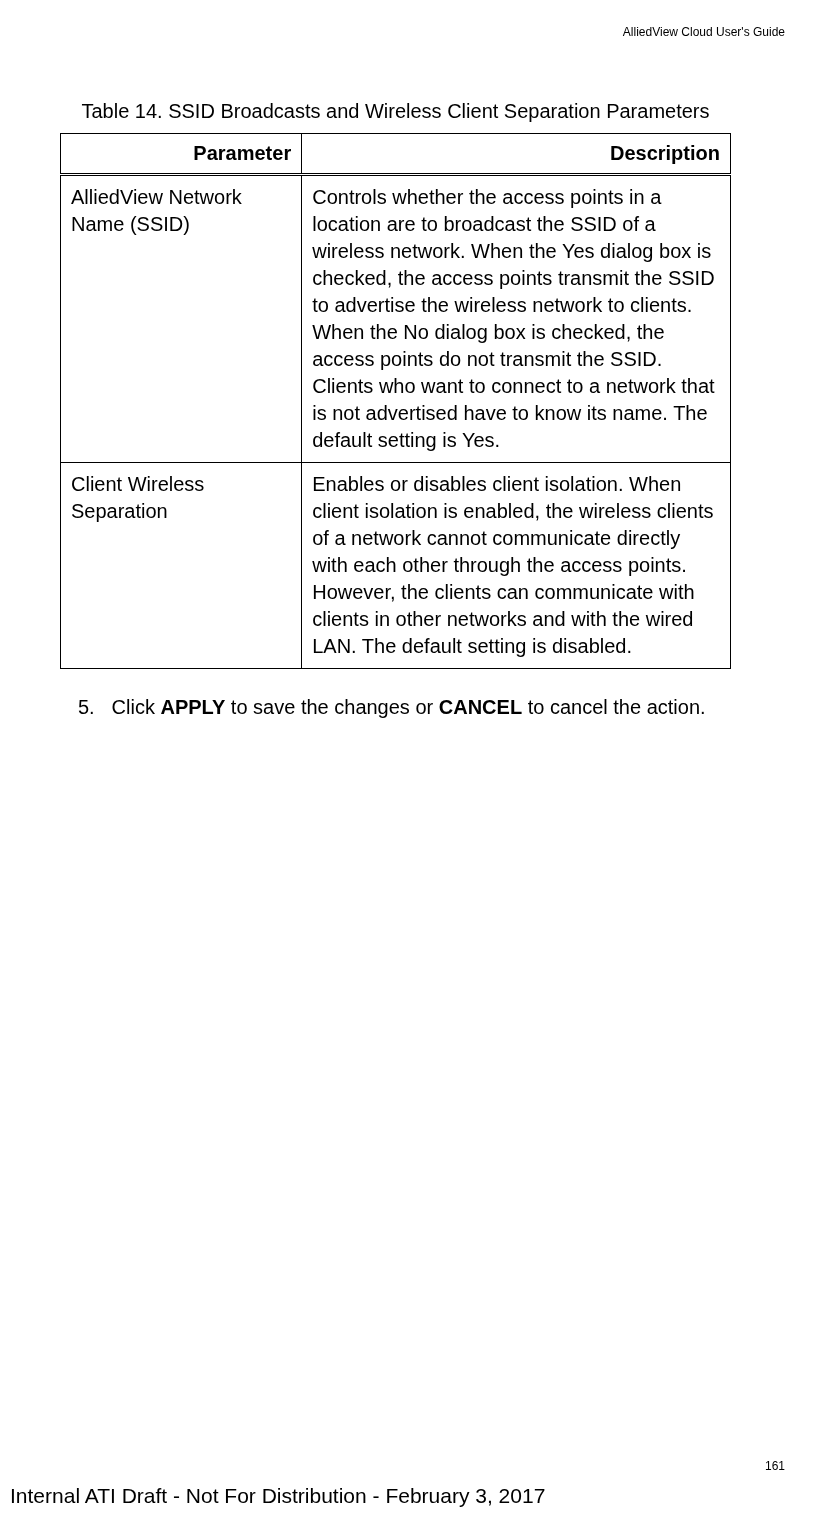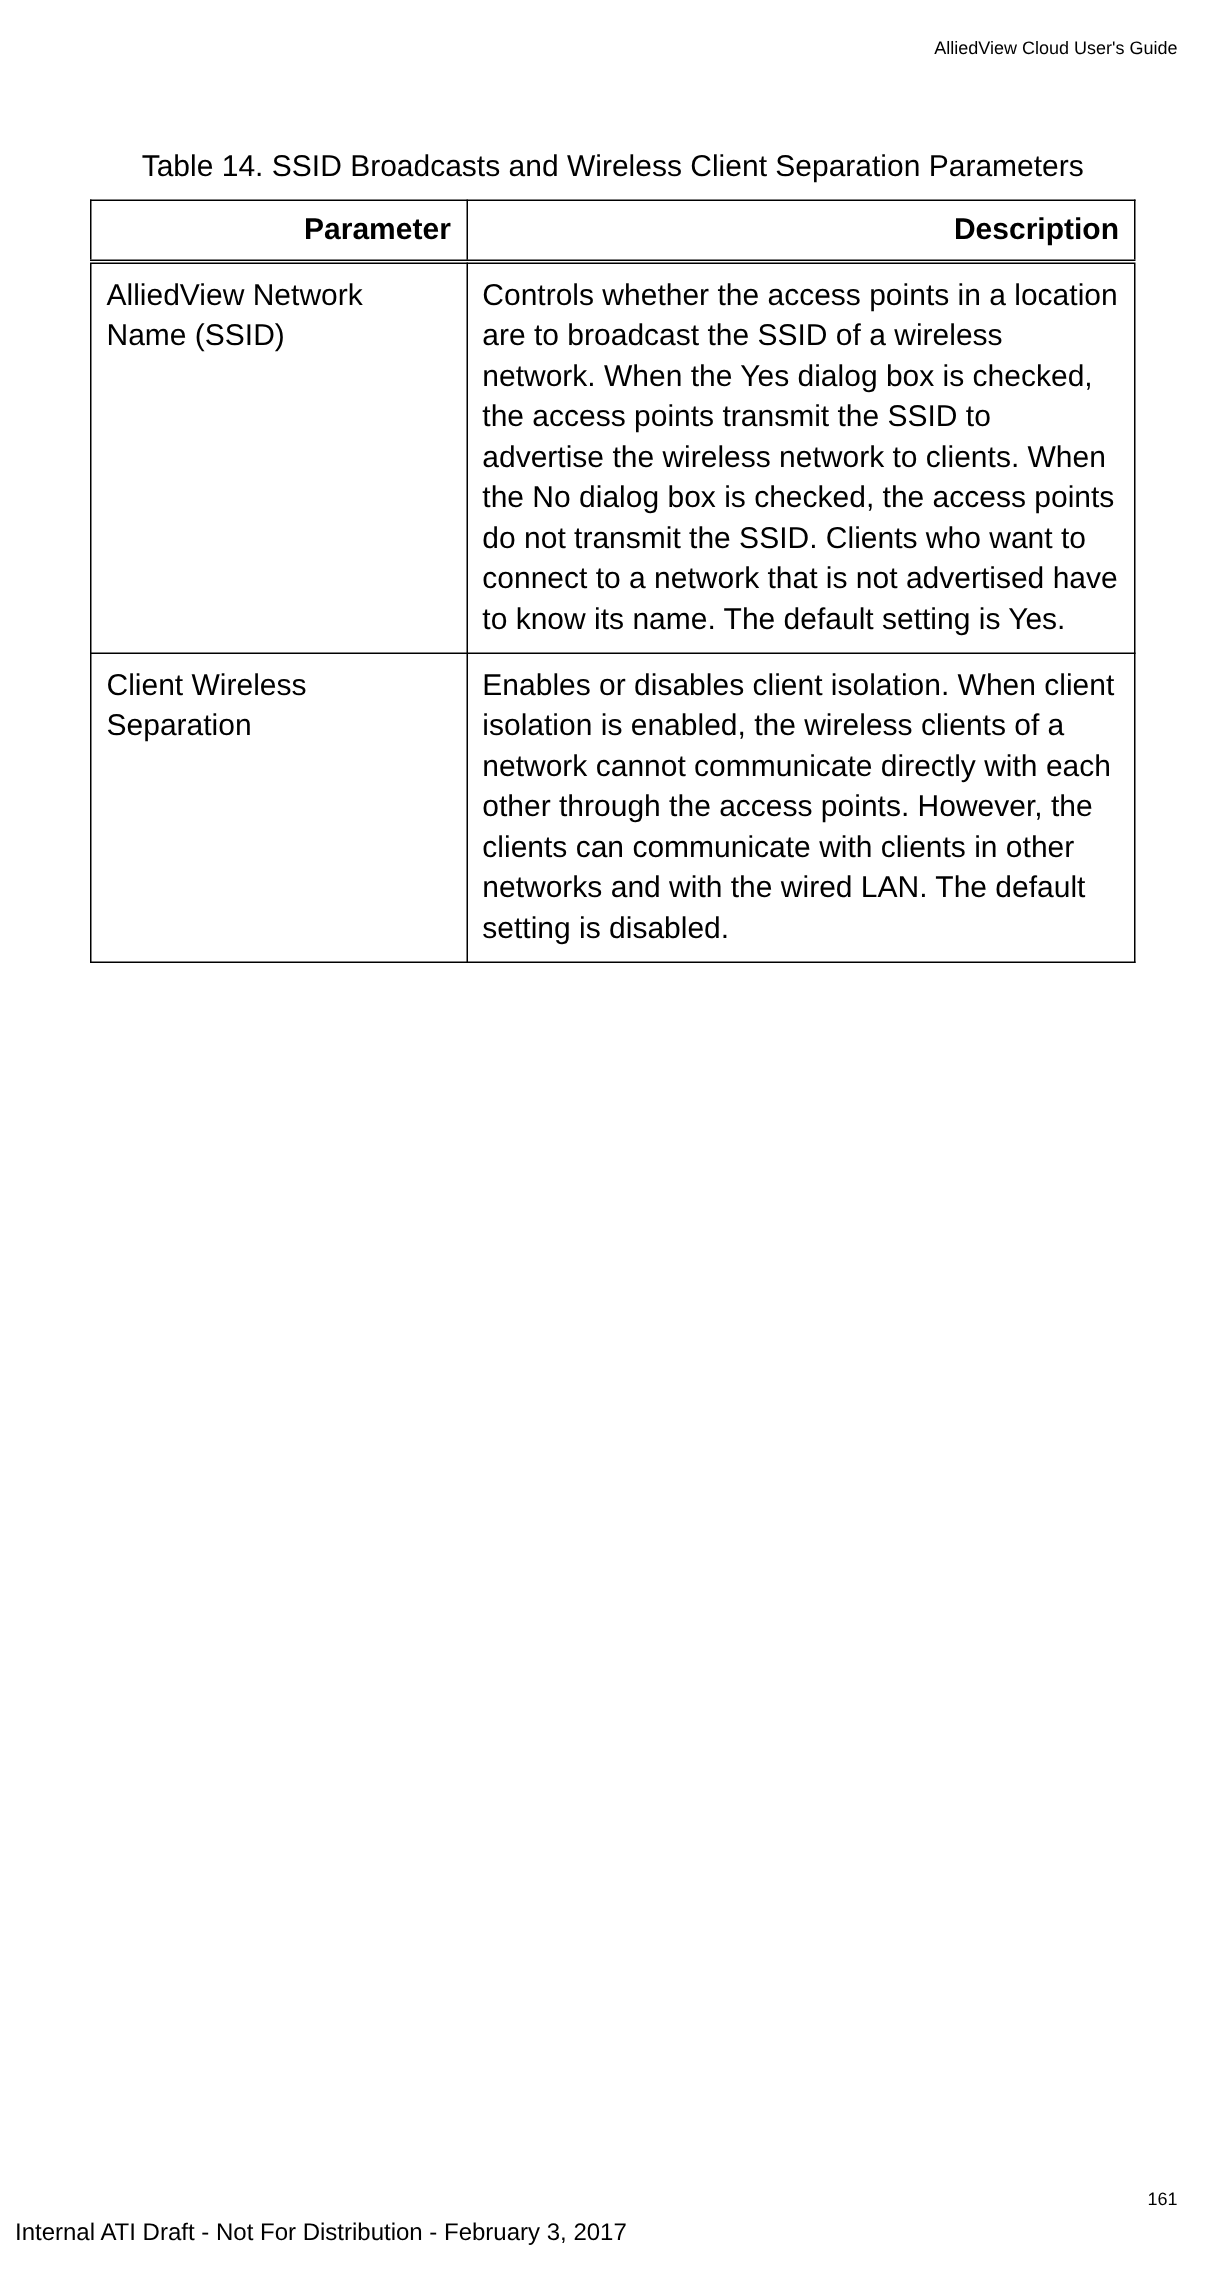--- a/index.html
+++ b/index.html
@@ -12,21 +12,21 @@
       background: white;
       color: #000;
     }
     .header-right {
       position: absolute;
       top: 25px;
       right: 32px;
       font-size: 12px;
     }
     .content {
-      padding: 100px 60px 0 60px;
+      padding: 100px 86px 0 60px;
     }
     .table-caption {
       text-align: center;
       font-size: 20px;
       margin-bottom: 10px;
     }
     table {
       border-collapse: collapse;
       width: 100%;
     }
@@ -64,23 +64,23 @@
       font-weight: bold;
     }
     .page-number {
       position: absolute;
       bottom: 55px;
       right: 32px;
       font-size: 12px;
     }
     .footer {
       position: absolute;
-      bottom: 30px;
+      bottom: 20px;
       left: 10px;
-      font-size: 16px;
+      font-size: 21px;
     }
   </style>
 </head>
 <body>
 
 <div class="header-right">AlliedView Cloud User's Guide</div>
 
 <div class="content">
   <div class="table-caption">Table 14. SSID Broadcasts and Wireless Client Separation Parameters</div>
   <table>
@@ -95,16 +95,20 @@
         <td class="param-col">AlliedView Network Name (SSID)</td>
         <td>Controls whether the access points in a location are to broadcast the SSID of a wireless network. When the Yes dialog box is checked, the access points transmit the SSID to advertise the wireless network to clients. When the No dialog box is checked, the access points do not transmit the SSID. Clients who want to connect to a network that is not advertised have to know its name. The default setting is Yes.</td>
       </tr>
       <tr>
         <td class="param-col">Client Wireless Separation</td>
         <td>Enables or disables client isolation. When client isolation is enabled, the wireless clients of a network cannot communicate directly with each other through the access points. However, the clients can communicate with clients in other networks and with the wired LAN. The default setting is disabled.</td>
       </tr>
     </tbody>
   </table>
 
+  <div class="step">
+    <span class="num">5.</span>
+    <span>Click </span><b>APPLY</b><span> to save the changes or </span><b>CANCEL</b><span> to cancel the action.</span>
+  </div>
 </div>
 
 <div class="page-number">161</div>
 <div class="footer">Internal ATI Draft - Not For Distribution - February 3, 2017</div>
 
 </body></html>

